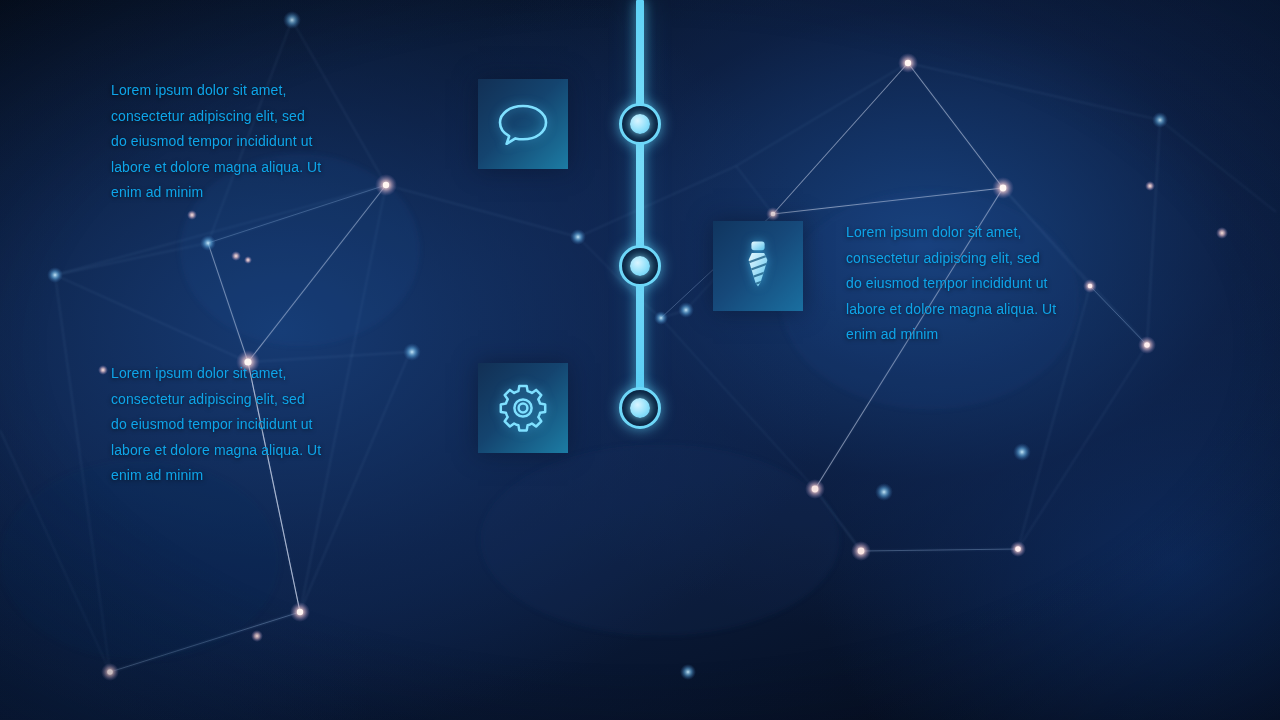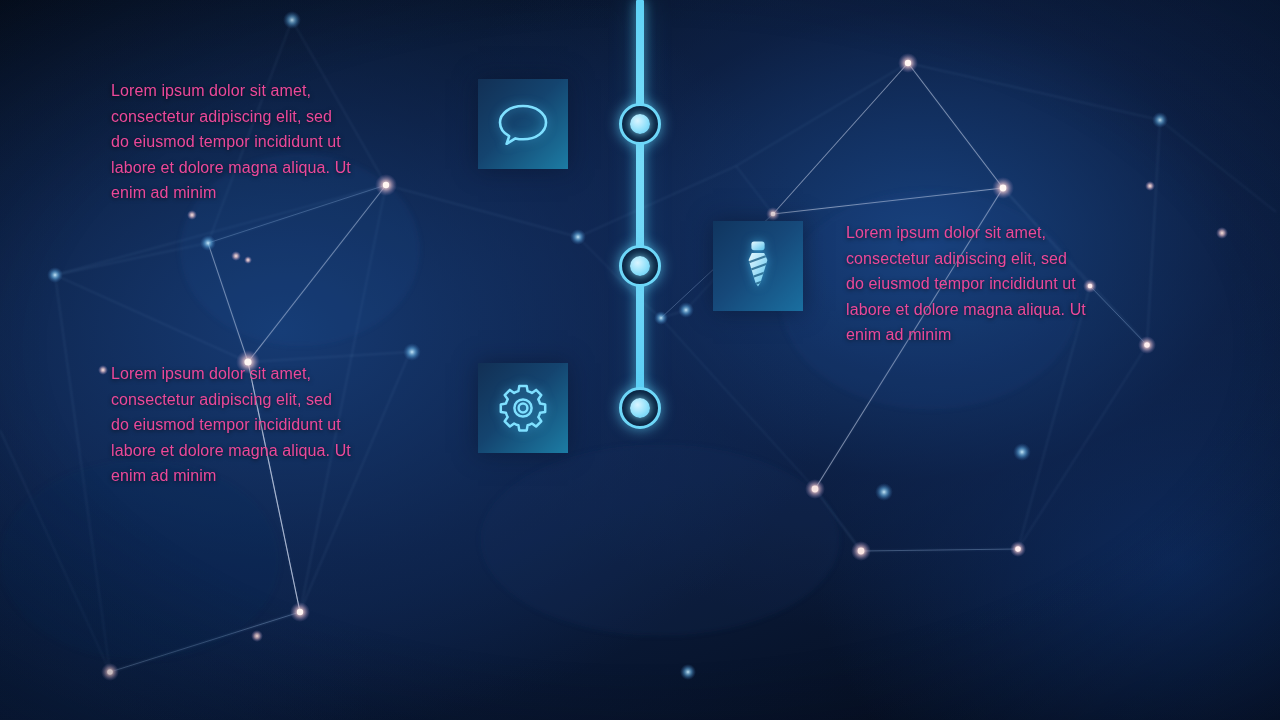--- a/index.html
+++ b/index.html
@@ -33,22 +33,22 @@
     inset: 0;
     background: radial-gradient(ellipse 110% 105% at 50% 48%, rgba(0,0,0,0) 42%, rgba(2,5,14,0.55) 82%, rgba(1,3,9,0.85) 100%);
     pointer-events: none;
   }
   .plexus { position: absolute; inset: 0; }
   .plexus svg { display: block; width: 1280px; height: 720px; }
 
   
   .textblock {
     position: absolute;
-    color: #ec4899;
-    font-size: 16px;
+    color: #0ea5e9;
+    font-size: 14px;
     line-height: 25.6px;
     letter-spacing: .1px;
     text-shadow: 0 1px 4px rgba(0,0,0,.65);
     white-space: pre-line;
   }
   #tb-1 { left: 111px; top: 78px;  width: 335px; }
   #tb-2 { left: 111px; top: 361px; width: 335px; }
   #tb-3 { left: 846px; top: 220px; width: 330px; }
 
   

